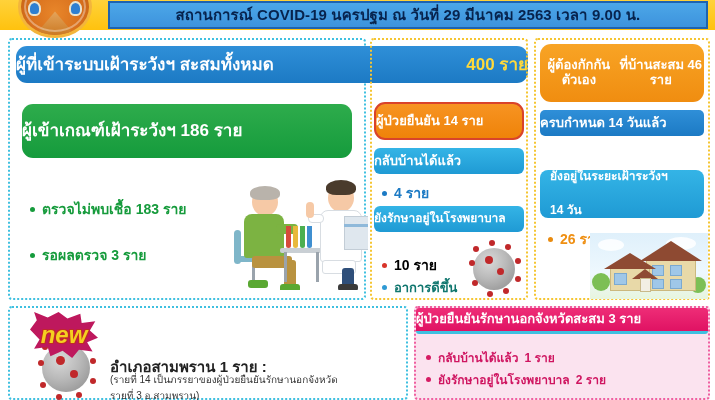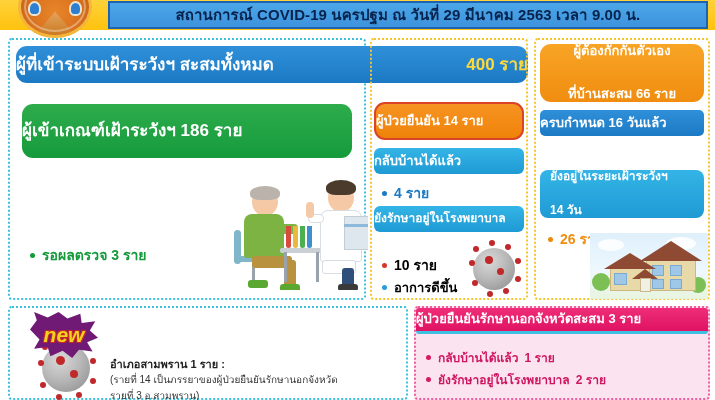--- a/index.html
+++ b/index.html
@@ -85,21 +85,21 @@
   .dot-green { background: #169b3c; }
   .dot-blue  { background: #1c7ac4; }
   .dot-red   { background: #d8342a; }
   .dot-cyan  { background: #2f9ad4; }
   .dot-amber { background: #e98b0f; }
   .dot-pink  { background: #d61b63; }
 
   .txt-green { color: #169b3c; }
   .txt-blue  { color: #1c7ac4; }
   .txt-red   { color: #000000; }
-  .txt-cyan  { color: #000000; }
+  .txt-cyan  { color: #0f766e; }
   .txt-amber { color: #ef8f12; }
   .txt-pinkd { color: #cf1560; }
 
   
   .illus { position: absolute; }
 
   
   .scene-clinic { left: 228px; top: 172px; width: 140px; height: 118px; overflow: hidden; }
   .figure { position: absolute; }
   .head { border-radius: 50%; background: #f6c9a6; position: absolute; }
@@ -131,23 +131,23 @@
   .house-body { position: absolute; background: #e8d9a8; border: 1px solid #cbb87e; }
   .roof { position: absolute; background: #8e4a32; }
   .win  { position: absolute; background: #9fc7e8; border: 1px solid #7ba9d0; }
   .door { position: absolute; background: #f2efe4; border: 1px solid #c9b98a; }
   .bush { position: absolute; background: #7cbf55; border-radius: 50%; }
 
   
   .new-badge {
     position: absolute; left: 30px; top: 312px; width: 68px; height: 46px;
     display: flex; align-items: center; justify-content: center;
-    color: #f4d020; font-weight: bold; font-size: 21px; font-style: italic;
+    color: #f4d020; font-weight: bold; font-size: 24px; font-style: italic;
     text-shadow: 1px 1px 0 #c0282a, -1px 1px 0 #c0282a, 1px -1px 0 #c0282a, -1px -1px 0 #c0282a;
-    background: #701a75;
+    background: #be185d;
     clip-path: polygon(0% 38%,10% 18%,6% 0%,26% 12%,42% 0%,55% 14%,74% 4%,76% 24%,96% 20%,88% 40%,100% 56%,84% 66%,92% 86%,72% 82%,62% 100%,48% 84%,30% 96%,26% 76%,6% 80%,14% 60%);
     z-index: 4;
   }
 
   .small-note { position: absolute; white-space: nowrap; }
 </style>
 </head>
 <body>
 
 <div id="infographic">
@@ -165,20 +165,24 @@
 
   <div class="dotted" style="left:8px; top:38px; width:358px; height:262px;"></div>
 
   <div class="pill pill-blue" style="position:absolute; left:16px; top:46px; width:512px; height:37px; font-size:17px;">
     <span>ผู้ที่เข้าระบบเฝ้าระวังฯ สะสมทั้งหมด</span>
     <span class="hl-gold" style="margin-left:12px;">400 ราย</span>
   </div>
 
   <div class="pill pill-green" style="position:absolute; left:22px; top:104px; width:330px; height:54px; font-size:17px;">ผู้เข้าเกณฑ์เฝ้าระวังฯ 186 ราย</div>
 
+  <div class="bullet-row" style="left:30px; top:198px; font-size:14px;">
+    <span class="dot dot-green"></span>
+    <span class="txt-green">ตรวจไม่พบเชื้อ  183 ราย</span>
+  </div>
 
   <div class="bullet-row" style="left:30px; top:244px; font-size:14px;">
     <span class="dot dot-green"></span>
     <span class="txt-green">รอผลตรวจ  3 ราย</span>
   </div>
 
   <div class="illus scene-clinic">
 
     <div class="chairback" style="left:6px; top:58px; width:7px; height:34px;"></div>
     <div class="chairback" style="left:6px; top:84px; width:40px; height:6px;"></div>
@@ -252,26 +256,26 @@
     <div class="spike" style="left:52px; top:38px;"></div>
     <div class="spike" style="left:40px; top:50px;"></div>
     <div class="spike" style="left:24px; top:53px;"></div>
     <div class="spike" style="left:9px;  top:42px;"></div>
     <div class="spike" style="left:22px; top:18px; width:8px; height:8px;"></div>
     <div class="spike" style="left:34px; top:30px; width:7px; height:7px;"></div>
   </div>
 
   <div class="dotted yellowdots" style="left:534px; top:38px; width:176px; height:262px; background:transparent;"></div>
 
-  <div class="pill pill-amber" style="position:absolute; left:540px; top:44px; width:164px; height:58px; font-size:13px; flex-direction:column;">
+  <div class="pill pill-amber" style="position:absolute; left:540px; top:44px; width:164px; height:58px; font-size:13px; flex-direction:row;">
     <span>ผู้ต้องกักกันตัวเอง</span>
-    <span>ที่บ้านสะสม 66 ราย</span>
-  </div>
-
-  <div class="pill pill-blue" style="position:absolute; left:540px; top:110px; width:164px; height:26px; font-size:13px; border-radius:5px;">ครบกำหนด 16 วันแล้ว</div>
+    <span>ที่บ้านสะสม 46 ราย</span>
+  </div>
+
+  <div class="pill pill-blue" style="position:absolute; left:540px; top:110px; width:164px; height:26px; font-size:13px; border-radius:5px;">ครบกำหนด 14 วันแล้ว</div>
 
 
   <div class="pill pill-cyan" style="position:absolute; left:540px; top:170px; width:164px; height:48px; font-size:12px; border-radius:8px; flex-direction:column; align-items:flex-start; padding-left:10px;">
     <span>ยังอยู่ในระยะเฝ้าระวังฯ</span>
     <span style="margin-top:4px;">14 วัน</span>
   </div>
 
   <div class="bullet-row" style="left:548px; top:228px; font-size:14px;">
     <span class="dot dot-amber"></span>
     <span class="txt-amber">26 ราย</span>
@@ -314,21 +318,21 @@
     <div class="spike" style="left:56px; top:22px;"></div>
     <div class="spike" style="left:56px; top:42px;"></div>
     <div class="spike" style="left:42px; top:56px;"></div>
     <div class="spike" style="left:22px; top:58px;"></div>
     <div class="spike" style="left:6px;  top:46px;"></div>
     <div class="spike" style="left:22px; top:20px; width:9px; height:9px;"></div>
     <div class="spike" style="left:36px; top:34px; width:8px; height:8px;"></div>
   </div>
 
 
-  <div class="small-note" style="left:110px; top:355px; font-size:11px; font-weight:bold; color:#222;">อำเภอสามพราน 1 ราย :</div>
+  <div class="small-note" style="left:110px; top:355px; font-size:15px; font-weight:bold; color:#222;">อำเภอสามพราน 1 ราย :</div>
 
   <div class="small-note" style="left:110px; top:372px; font-size:10px; color:#333;text-align:center;">(รายที่ 14 เป็นภรรยาของผู้ป่วยยืนยันรักษานอกจังหวัด</div>
 
   <div class="small-note" style="left:110px; top:388px; font-size:10px; color:#333;">รายที่ 3 อ.สามพราน)</div>
 
   <div class="dotted pinkdots" style="left:414px; top:306px; width:296px; height:94px; background:#fbe3ef;"></div>
 
   <div class="pill pill-pink" style="position:absolute; left:416px; top:308px; width:292px; height:26px; font-size:13px; border-radius:3px; border-bottom:3px solid #3fc0e0;">ผู้ป่วยยืนยันรักษานอกจังหวัดสะสม 3 ราย</div>
 
   <div class="bullet-row" style="left:426px; top:348px; font-size:12px;">

